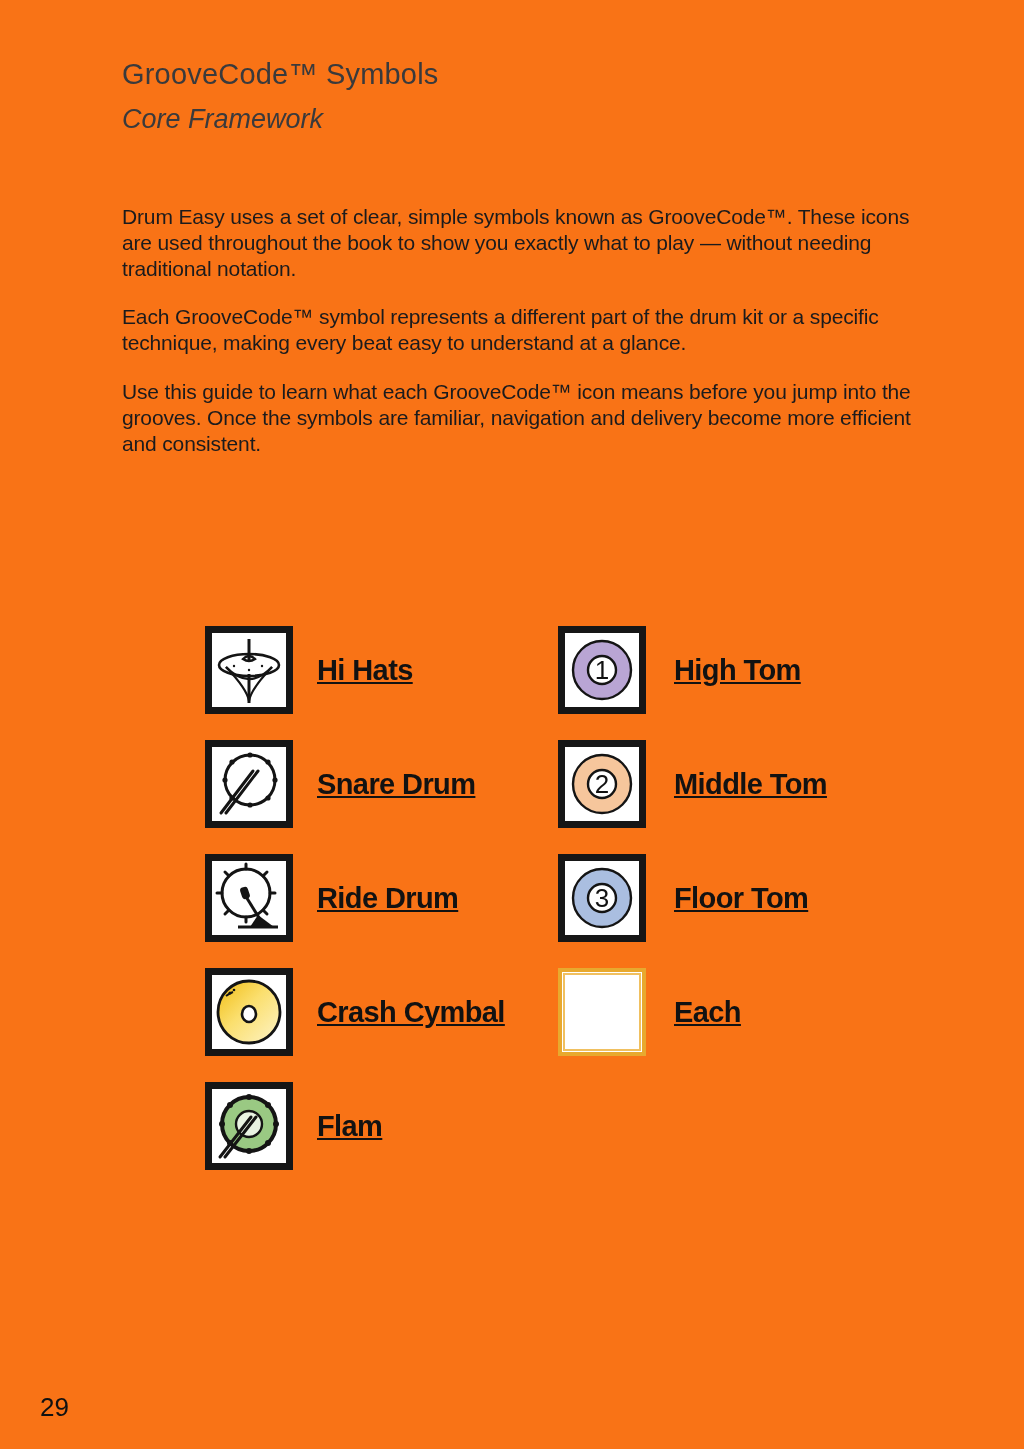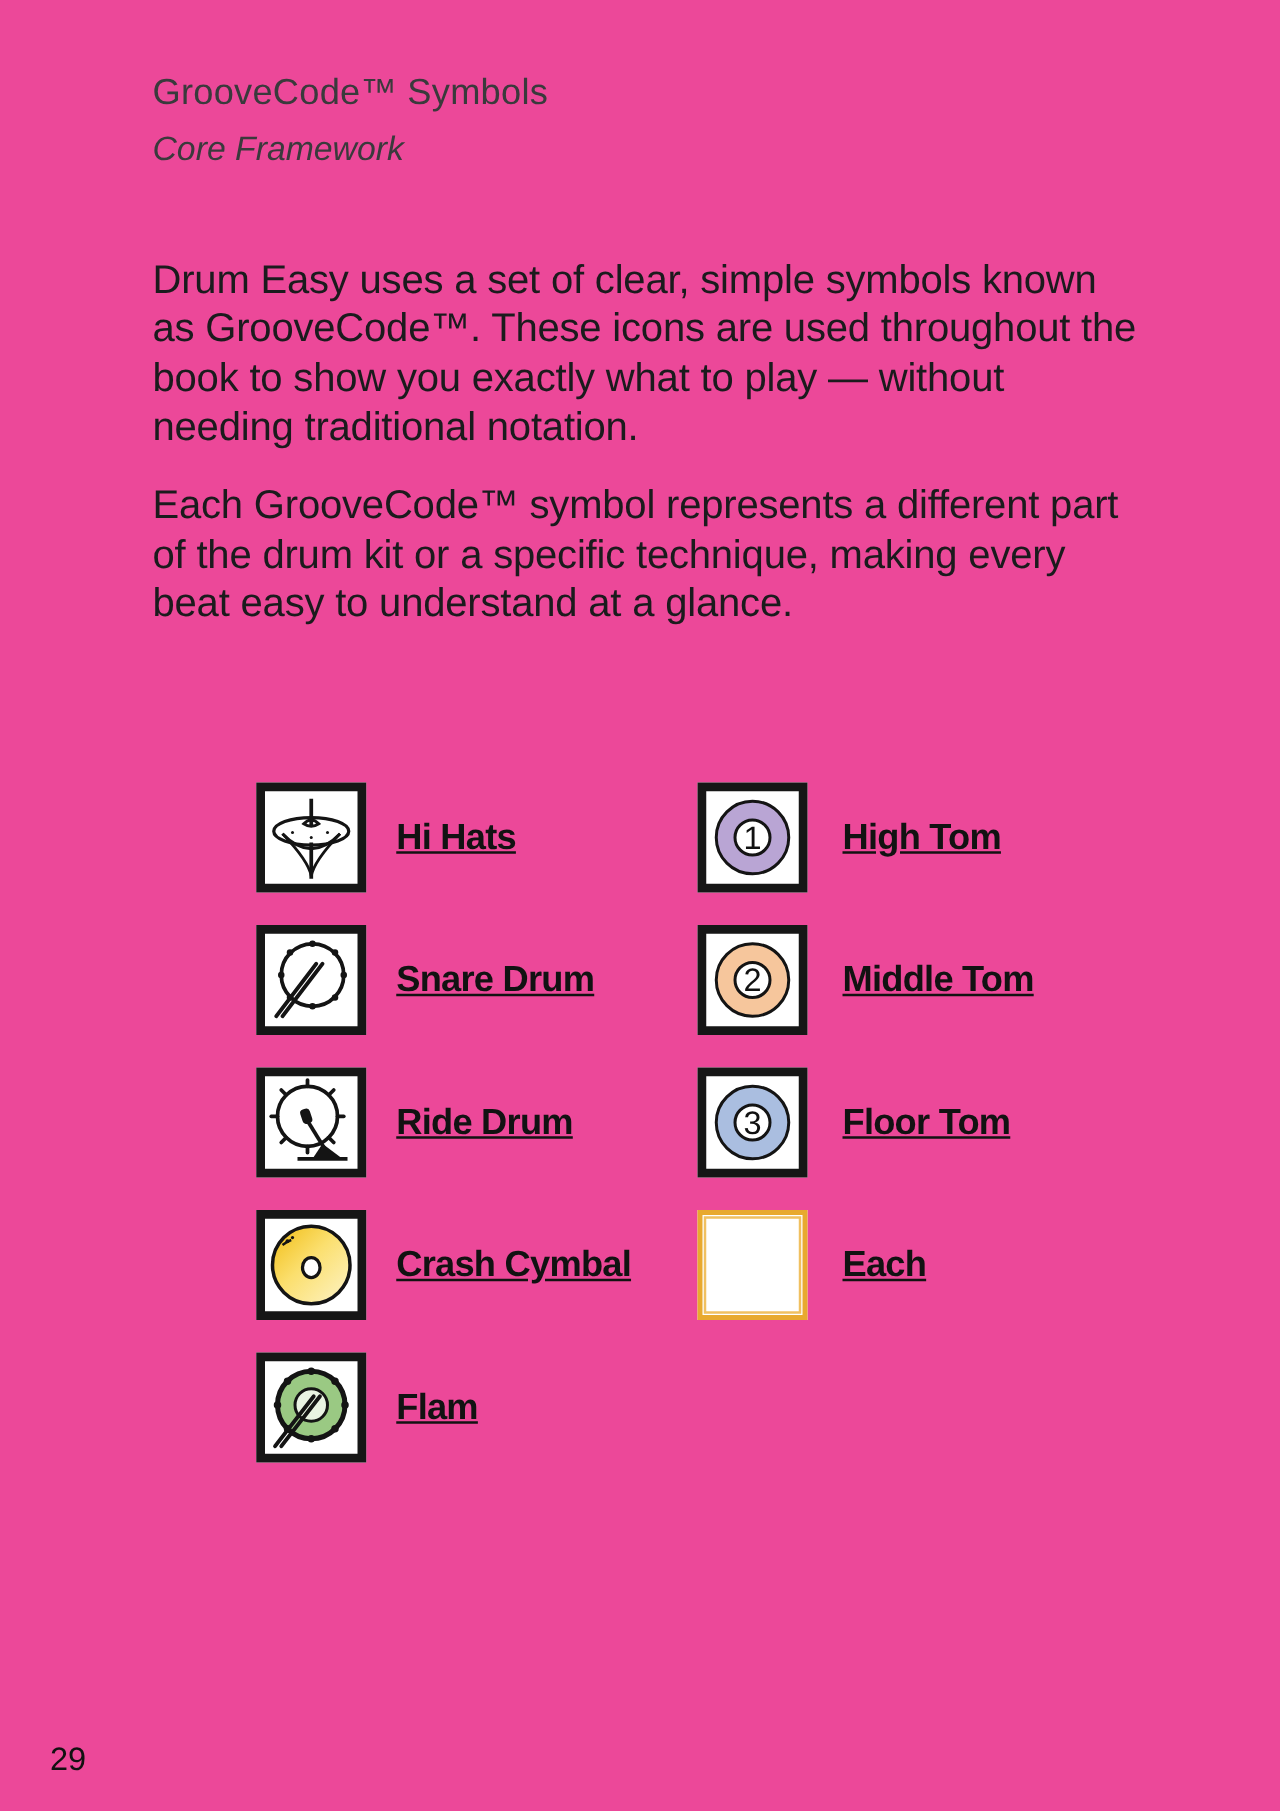--- a/index.html
+++ b/index.html
@@ -12,21 +12,21 @@
     height: 1449px;
     position: relative;
     font-family: "Liberation Sans", sans-serif;
     color: #231f20;
     overflow: hidden;
   }
 
   .page {
     position: absolute;
     inset: 0;
-    background: #ec4899;
+    background: #f97316;
   }
 
   
   .header {
     position: absolute;
     left: 122px;
     top: 58px;
     width: 720px;
   }
   .title-main {
@@ -48,21 +48,21 @@
   }
 
   
   .body-copy {
     position: absolute;
     left: 122px;
     top: 204px;
     width: 790px;
   }
   .para {
-    font-size: 32px;
+    font-size: 21px;
     line-height: 1.23;
     color: #1b1b1d;
     margin: 0 0 23px 0;
     letter-spacing: -0.15px;
   }
   .para:last-child { margin-bottom: 0; }
 
   
   .grid {
     position: absolute;
@@ -142,20 +142,21 @@
 <div class="page">
 
   <div class="header">
     <div class="title-main">GrooveCode™ Symbols</div>
     <div class="title-sub">Core Framework</div>
   </div>
 
   <div class="body-copy">
     <p class="para">Drum Easy uses a set of clear, simple symbols known as GrooveCode™. These icons are used throughout the book to show you exactly what to play — without needing traditional notation.</p>
     <p class="para">Each GrooveCode™ symbol represents a different part of the drum kit or a specific technique, making every beat easy to understand at a glance.</p>
+    <p class="para">Use this guide to learn what each GrooveCode™ icon means before you jump into the grooves. Once the symbols are familiar, navigation and delivery become more efficient and consistent.</p>
   </div>
 
   <div class="grid">
 
     <div class="col col-left">
 
       <div class="sym-row">
         <div class="sym-box framed-black">
           <svg viewBox="0 0 74 74">
             <line x1="37" y1="6" x2="37" y2="22" stroke="#141414" stroke-width="3"></line>

